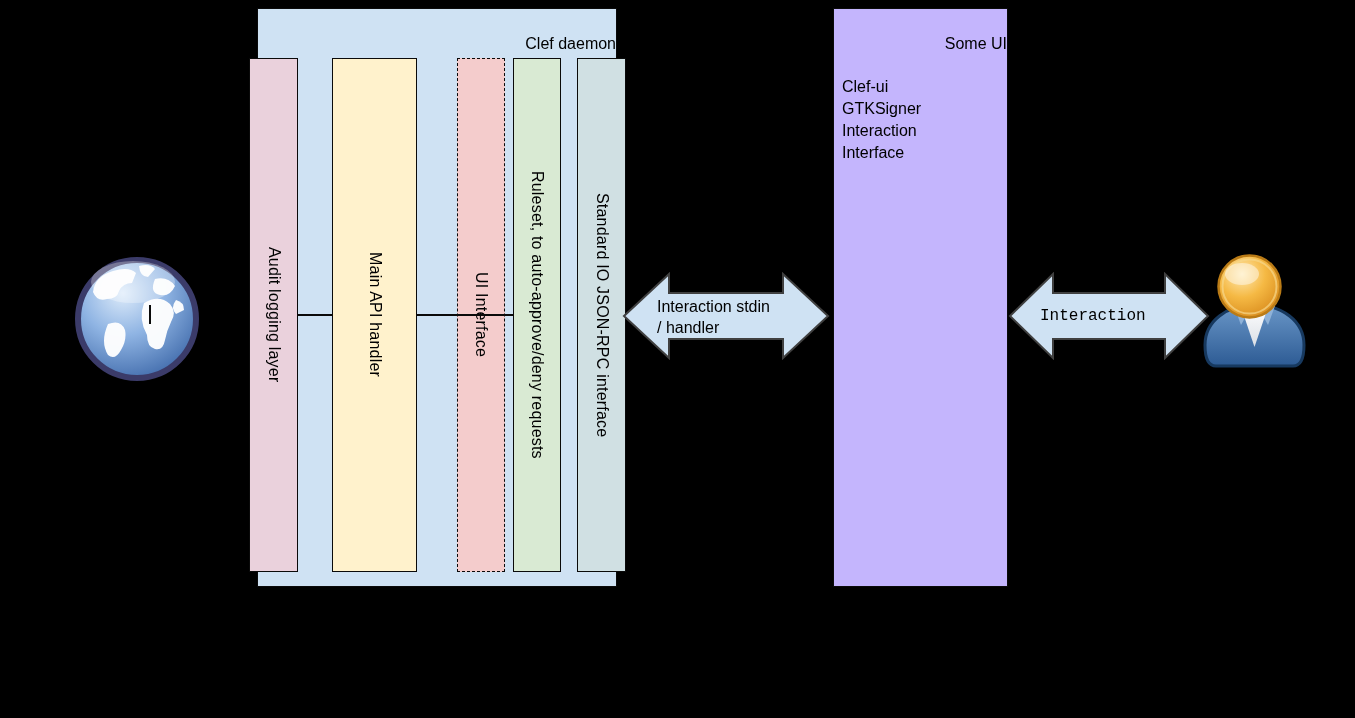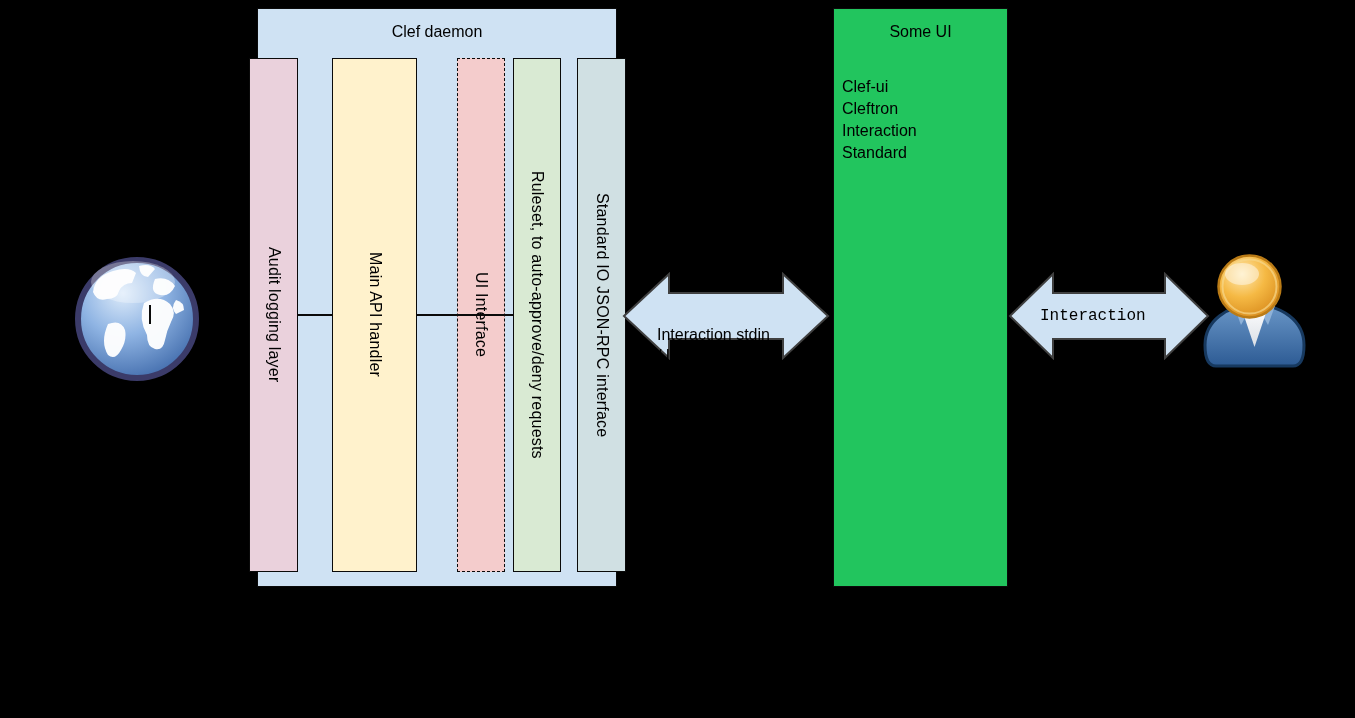--- a/index.html
+++ b/index.html
@@ -14,22 +14,22 @@
   
   .bigbox {
     position: absolute;
     top: 8px;
     height: 579px;
     border: 1px solid #0a0a0a;
   }
   .clef-box  { left: 257px; width: 360px; z-index: 1; }
   .someui-box{ left: 833px; width: 175px; z-index: 1; }
   .box-title {
-    margin-top: 13px;
-    text-align: center;
+    margin-top: 25px;
+    text-align: right;
     font-size: 16px;
     line-height: 19px;
     white-space: nowrap;
   }
 
   
   .bar {
     position: absolute;
     top: 58px;
     height: 514px;
@@ -75,21 +75,21 @@
   .arrow-svg { position: absolute; z-index: 2; }
   .arrow1 { left: 622px; top: 272px; }
   .arrow2 { left: 1008px; top: 272px; }
   .arrow-label {
     position: absolute;
     z-index: 4;
     font-size: 16px;
     line-height: 21px;
     white-space: nowrap;
   }
-  .arrow1-label { left: 657px; top: 296px; margin-top: 28px; }
+  .arrow1-label { left: 657px; top: 296px; }
   .arrow2-label { left: 1040px; top: 306px; font-family: Liberation Mono, monospace; }
 
   
   .ui-list {
     position: absolute;
     left: 8px; top: 67px;
     font-size: 16px;
     line-height: 22px;
   }
 
@@ -145,30 +145,30 @@
   </div>
 
   <div class="hline seg1"></div>
   <div class="hline seg2"></div>
 
   <svg class="arrow-svg arrow1" width="208" height="88" viewBox="0 0 208 88">
     <polygon points="2,44 47,2 47,21 161,21 161,2 206,44 161,86 161,67 47,67 47,86" stroke="#404040" stroke-width="2" fill="#cfe2f3"></polygon>
   </svg>
   <div class="arrow-label arrow1-label">
     <div>Interaction stdin</div>
-    <div>/ layer</div>
-  </div>
-
-  <div class="bigbox someui-box" style="background-color: #22c55e;">
+    <div>/ handler</div>
+  </div>
+
+  <div class="bigbox someui-box" style="background-color: #c4b5fd;">
     <div class="box-title">Some UI</div>
     <div class="ui-list">
       <div>Clef-ui</div>
-      <div>Cleftron</div>
+      <div>GTKSigner</div>
       <div>Interaction</div>
-      <div>Standard</div>
+      <div>Interface</div>
     </div>
   </div>
 
   <svg class="arrow-svg arrow2" width="202" height="88" viewBox="0 0 202 88">
     <polygon points="2,44 45,2 45,21 157,21 157,2 200,44 157,86 157,67 45,67 45,86" stroke="#404040" stroke-width="2" fill="#cfe2f3"></polygon>
   </svg>
   <div class="arrow-label arrow2-label">Interaction</div>
 
   <svg class="icon-svg user-icon" width="107" height="114" viewBox="0 0 107 114">
     <defs>

